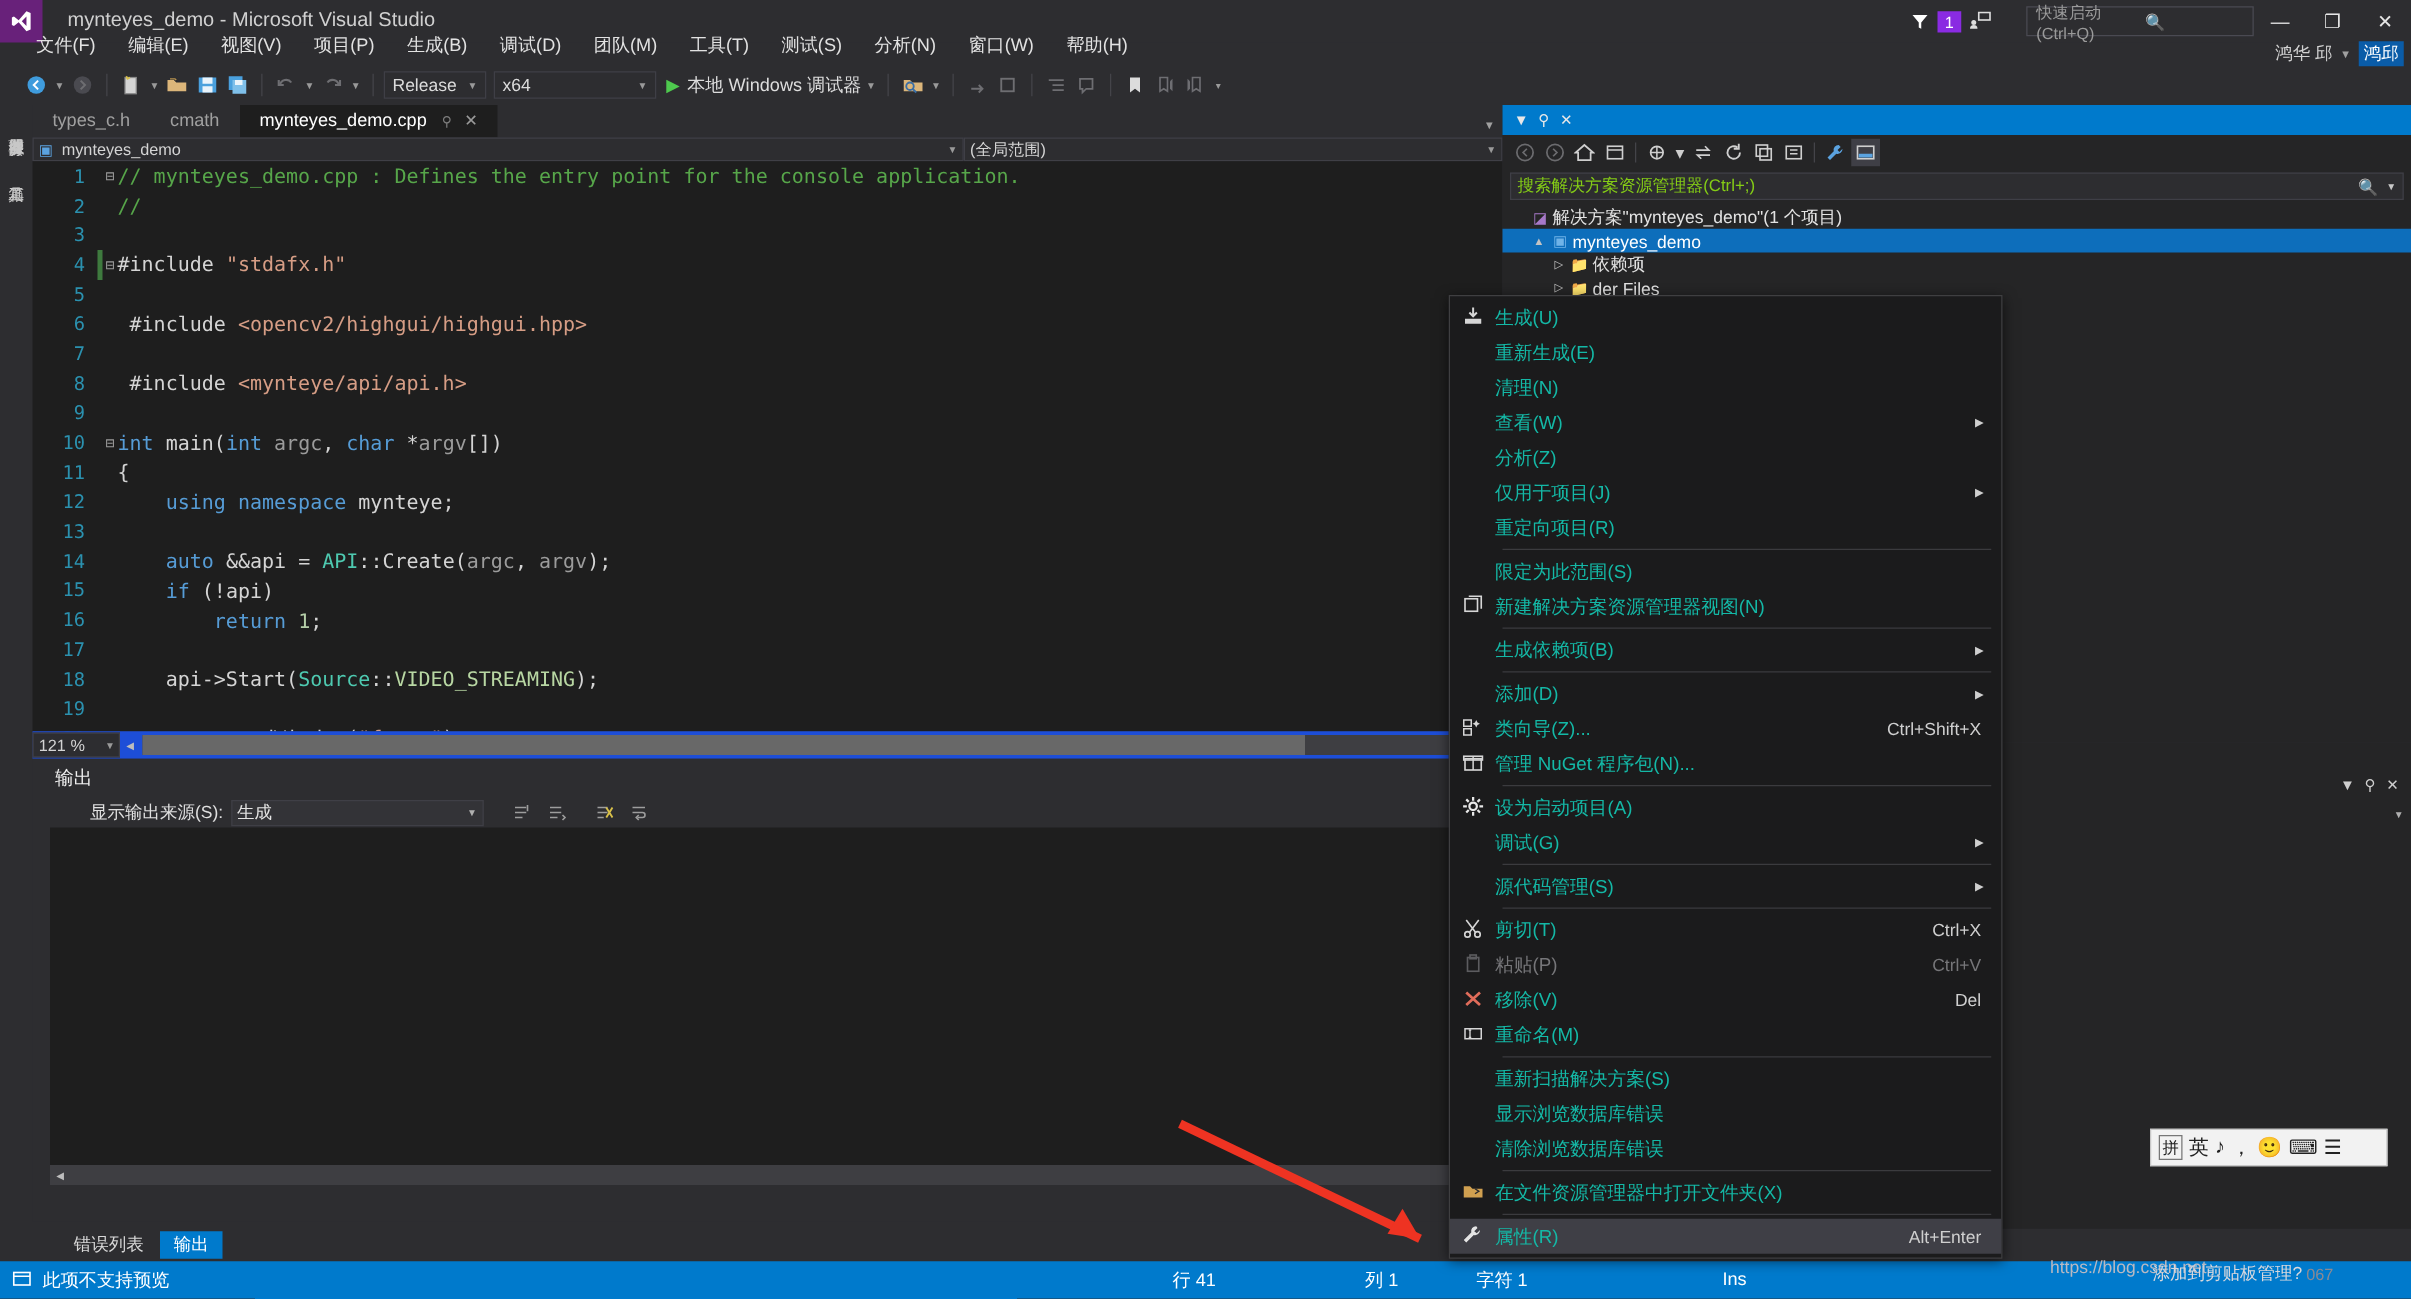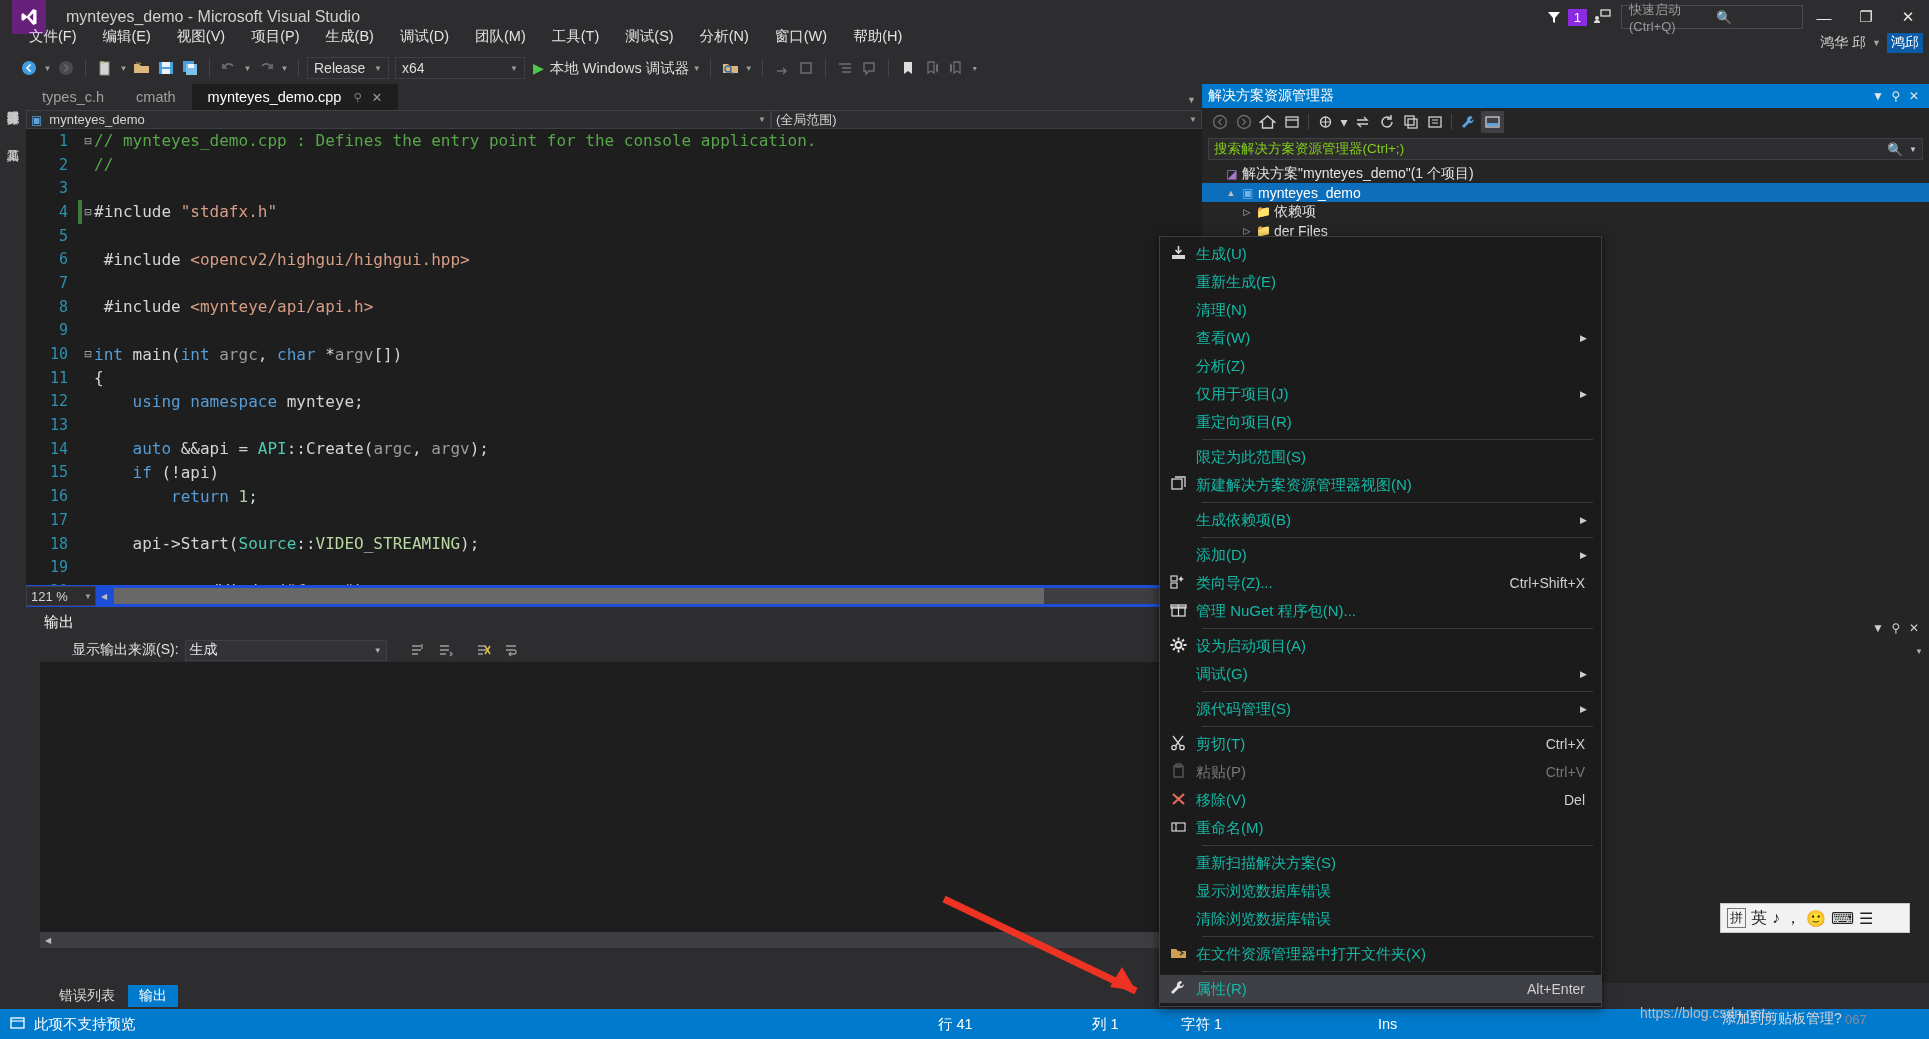--- a/index.html
+++ b/index.html
@@ -8,21 +8,21 @@
     background: #2d2d30;
     font-family: "Liberation Sans", "DejaVu Sans", sans-serif;
     overflow: hidden;
     -webkit-font-smoothing: antialiased;
   }
   #app { position: relative; width: 1929px; height: 1039px; background: #2d2d30; }
 
   
   .titlebar {
     position: absolute; top: 0; left: 0; width: 1929px; height: 34px;
-    background: #2d2d30; display: flex; align-items: center; padding-left: 12px;
+    background: #2d2d30; display: flex; align-items: center;
   }
   .vs-logo {
     width: 34px; height: 34px; background: #68217a;
     display: flex; align-items: center; justify-content: center;
     color: #fff; font-size: 18px; font-weight: bold;
   }
   .title-text {
     margin-left: 20px; color: #d0d0d0; font-size: 16px;
   }
   .title-right {
@@ -30,21 +30,21 @@
     display: flex; align-items: center; gap: 0px;
   }
   .feedback-ico { width: 26px; height: 22px; display:flex; align-items:center; justify-content:center; color:#e6e6e6; }
   .notif-badge {
     background: #8a2be2; color: #fff; font-size: 13px;
     padding: 1px 6px; min-width: 18px; text-align: center; margin-left:1px;
   }
   .user-ico { width: 30px; height: 22px; display:flex; align-items:center; justify-content:center; color:#e6e6e6; font-size:15px; }
   .quick-launch {
     width: 182px; height: 24px; border: 1px solid #4a4a52; background: #2d2d30;
-    display: flex; align-items: center; margin-left: 4px;
+    display: flex; align-items: center; margin-left: 22px;
   }
   .quick-launch span { color: #9a9a9a; font-size: 13px; padding-left: 7px; flex:1; }
   .ql-search { color:#b9b9b9; font-size:14px; padding-right:6px; }
   .winbtn { width: 42px; height: 30px; display:flex; align-items:center; justify-content:center; color:#e6e6e6; font-size:15px; }
 
   
   .menubar {
     position: absolute; top: 23px; left: 0; width: 1929px; height: 26px;
     display: flex; align-items: center; padding-left: 16px; gap: 0px;
   }
@@ -562,21 +562,20 @@
     </div>
   </div>
 
   <div class="bottomtabs">
     <div class="btab">错误列表</div>
     <div class="btab active">输出</div>
   </div>
 
   <div class="solexp">
     <div class="se-head">
-      <span class="t">解决方案资源管理器</span>
       <span class="i">▼</span>
       <span class="i">⚲</span>
       <span class="i">✕</span>
     </div>
     <div class="se-toolbar">
       <span class="se-ico dim">
         <svg width="16" height="16" viewBox="0 0 16 16">
             <circle cx="8" cy="8" r="6.5" fill="none" stroke="#6b6b6e" stroke-width="1.4"></circle>
             <path d="M9.5 5 6.5 8l3 3" fill="none" stroke="#6b6b6e" stroke-width="1.4"></path>
           </svg>

